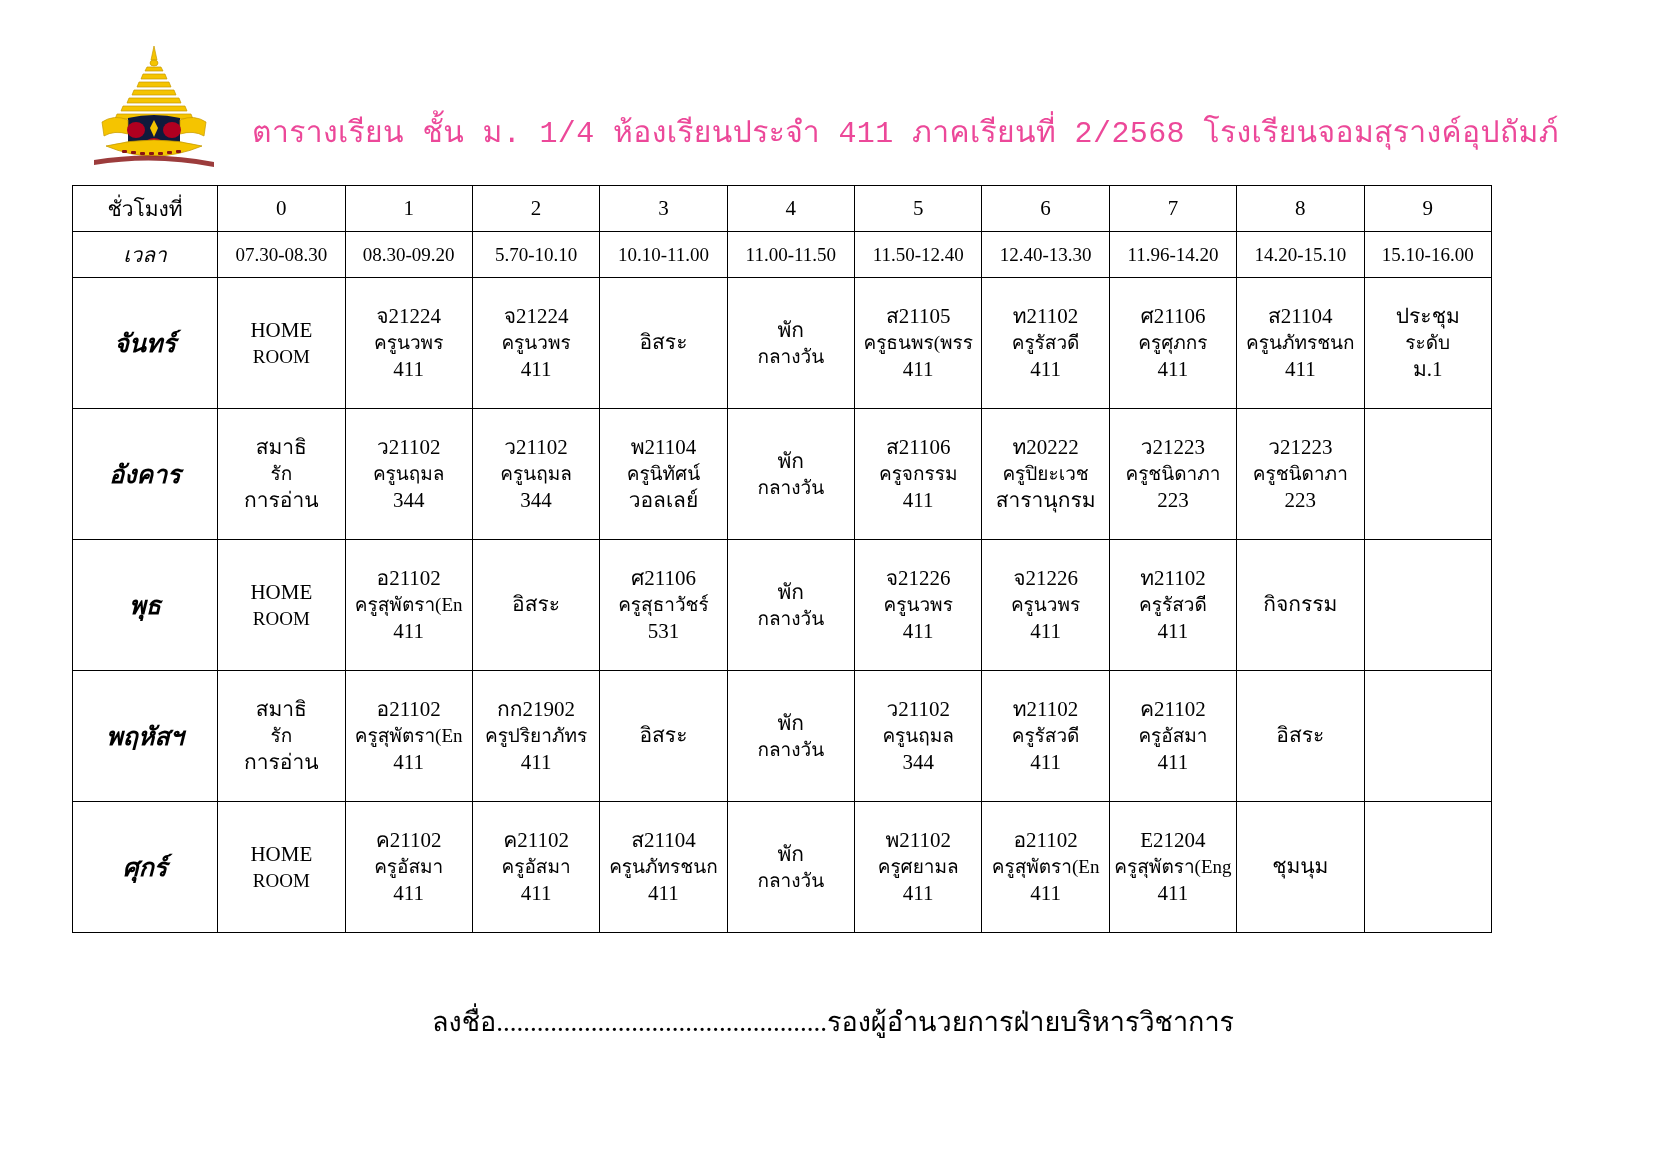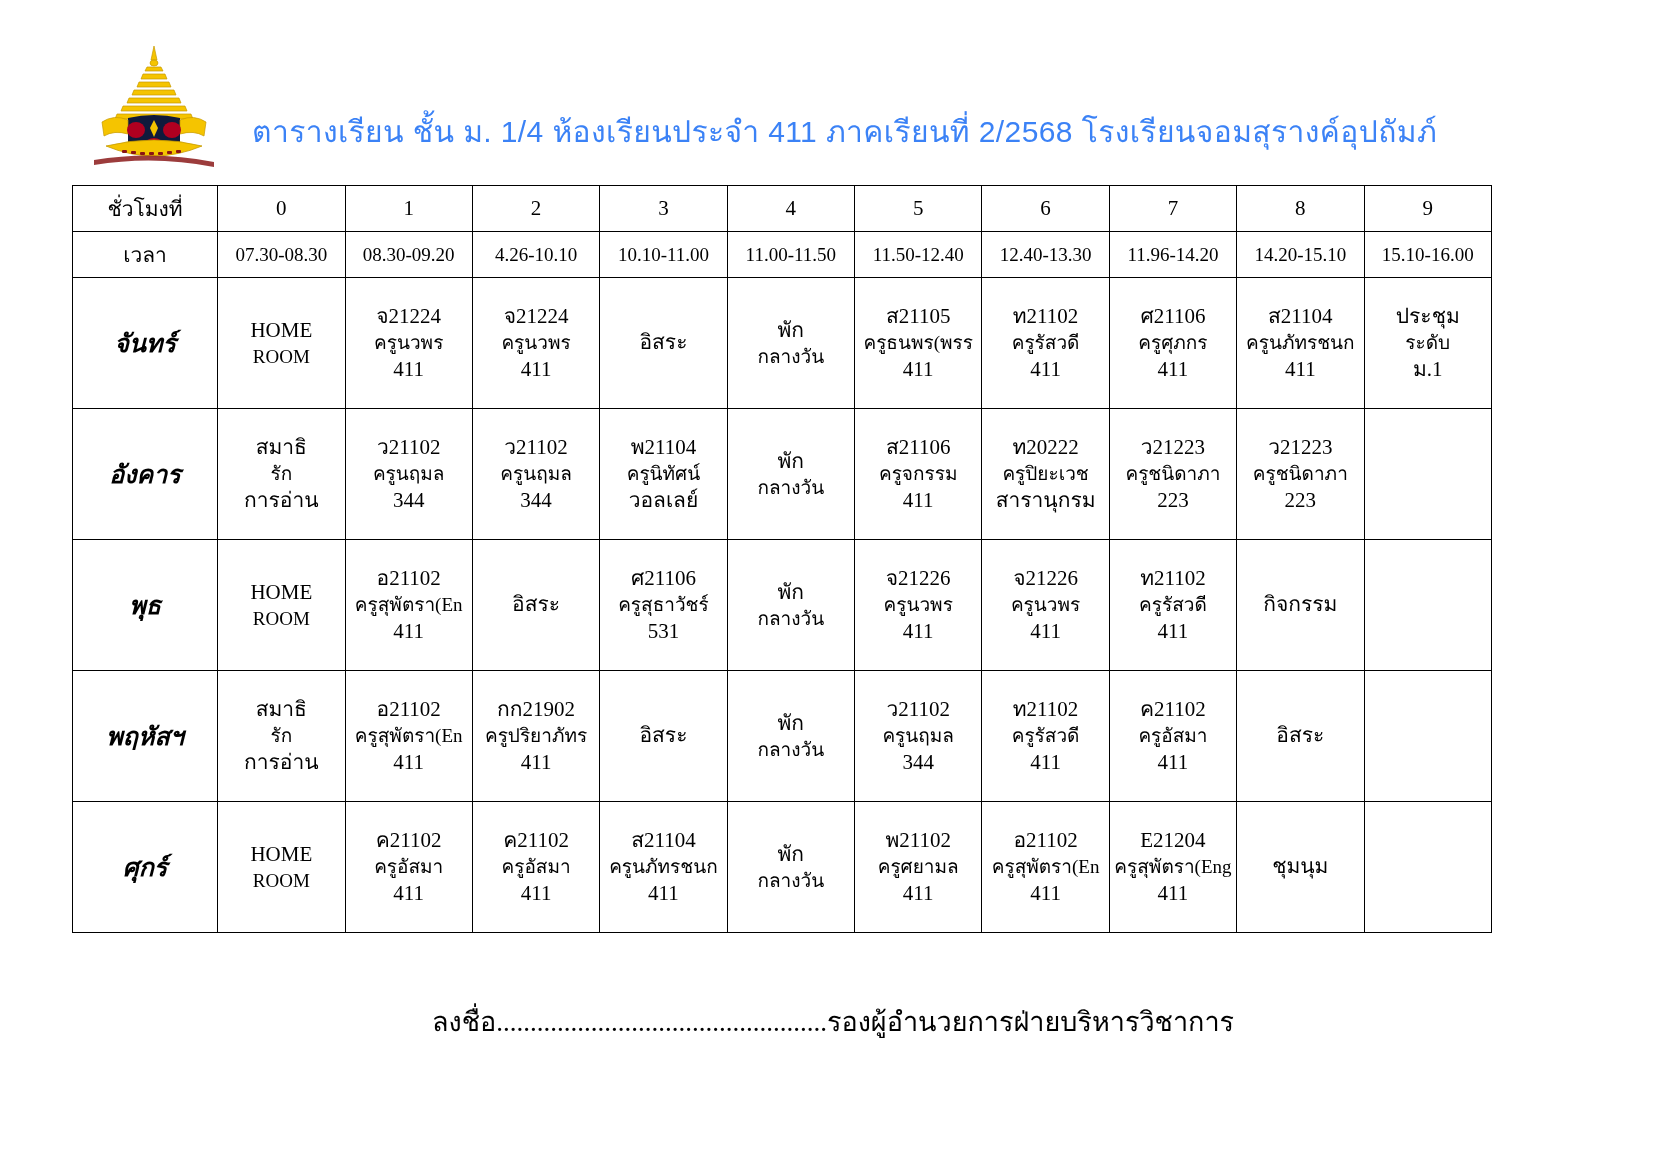--- a/index.html
+++ b/index.html
@@ -26,24 +26,24 @@
     position: absolute;
     left: 84px; top: 38px;
     width: 140px; height: 140px;
   }
   .title {
     position: absolute;
     left: 252px; top: 108px;
     width: 1180px;
     font-size: 30px;
     font-weight: 400;
-    color: #3b82f6;
+    color: #ec4899;
     letter-spacing: 0.4px;
     white-space: nowrap;
-    font-family: Liberation Sans, sans-serif;
+    font-family: Liberation Mono, monospace;
   }
 
   
   .table-wrap {
     position: absolute;
     left: 72px; top: 185px;
     width: 1560px;
     border-radius: 8px;
   }
   table.schedule {
@@ -60,21 +60,21 @@
     padding: 0;
   }
   
   col.c-day  { width: 135px; }
   col.c-per  { width: 118.5px; }
 
   tr.r-period th { height: 46px; font-size: 21px; font-weight: 400; }
   tr.r-period th.dayhead { font-size: 21px; font-weight: 400; }
 
   tr.r-time td { height: 46px; font-size: 19px; }
-  tr.r-time td.dayhead { font-size: 21px; }
+  tr.r-time td.dayhead { font-size: 21px; font-style: italic; }
 
   tr.r-day td { height: 131px; }
   td.dayname {
     font-size: 25px;
     font-weight: bold;
     font-style: italic;
   }
   .cellbox {
     display: flex;
     flex-direction: column;
@@ -191,21 +191,21 @@
           <th>7</th>
           <th>8</th>
           <th>9</th>
         </tr>
       </thead>
       <tbody>
         <tr class="r-time">
           <td class="dayhead">เวลา</td>
           <td>07.30-08.30</td>
           <td>08.30-09.20</td>
-          <td>4.26-10.10</td>
+          <td>5.70-10.10</td>
           <td>10.10-11.00</td>
           <td>11.00-11.50</td>
           <td>11.50-12.40</td>
           <td>12.40-13.30</td>
           <td>11.96-14.20</td>
           <td>14.20-15.10</td>
           <td>15.10-16.00</td>
         </tr>
       </tbody>
       <tbody id="day-rows">

